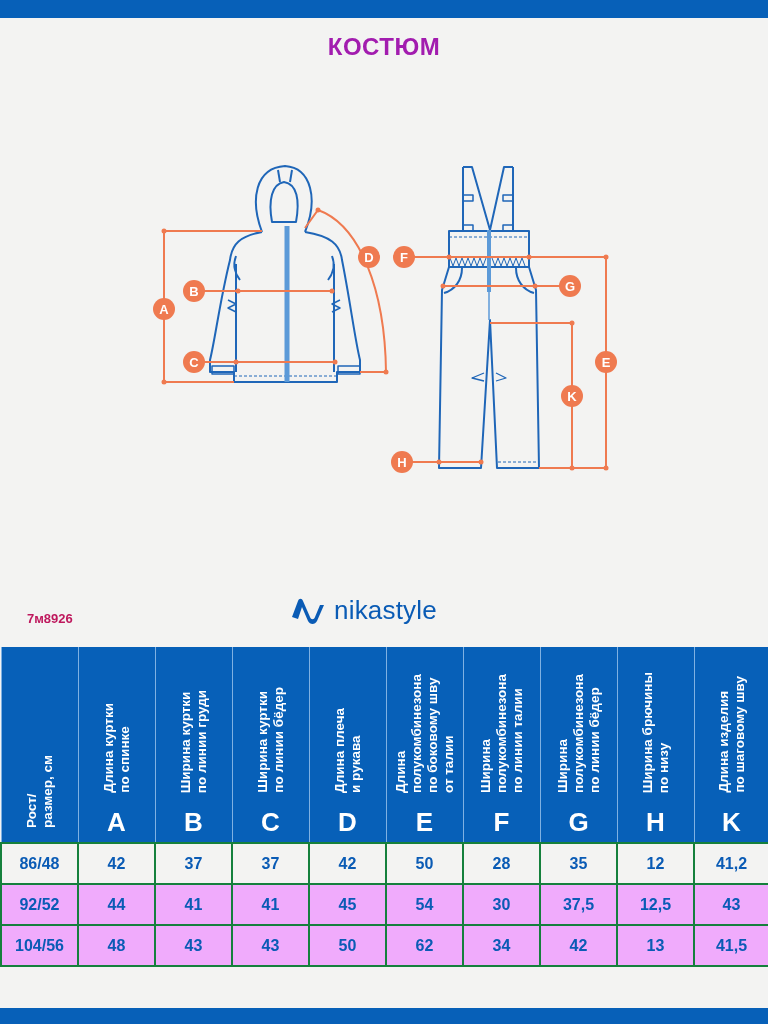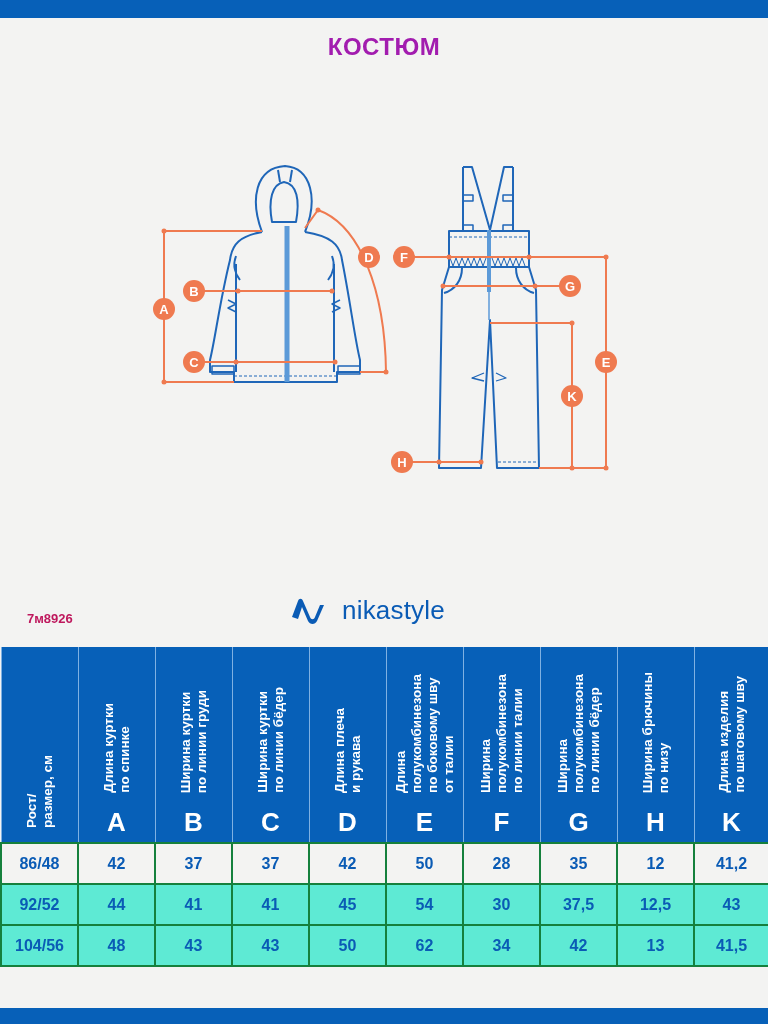--- a/index.html
+++ b/index.html
@@ -13,21 +13,21 @@
     .top-bar { position: absolute; left: 0; top: 0; width: 768px; height: 18px; background: #0760b8; }
     .title {
       position: absolute; top: 33px; left: 0; width: 768px; text-align: center;
       font-size: 24px; font-weight: bold; color: #a21caf; letter-spacing: 0.5px;
     }
     .diagram { position: absolute; left: 0; top: 150px; width: 768px; height: 340px; }
     .article {
       position: absolute; left: 27px; top: 611px; font-size: 13px; color: #be185d; font-weight: bold;
     }
     .logo {
-      position: absolute; left: 290px; top: 590px; height: 40px; display: flex; align-items: center; gap: 16px;
+      position: absolute; left: 290px; top: 590px; height: 40px; display: flex; align-items: center; gap: 8px;
     }
     .logo-text { font-size: 26px; color: #0a5bb5; font-weight: normal; letter-spacing: 0.2px; }
     table.sizes {
       position: absolute; left: 0; top: 647px; width: 768px; border-collapse: collapse; table-layout: fixed;
     }
     table.sizes th {
       background: #0760b8; color: #fff; height: 196px; border: 1px solid #7fb1e2; border-top: none;
       vertical-align: bottom; padding: 0 0 6px 0; position: relative;
     }
     .vlabel-wrap {
@@ -42,21 +42,21 @@
     .letter {
       position: absolute; left: 0; bottom: 4px; width: 100%; text-align: center;
       font-size: 26px; font-weight: bold; color: #fff;
     }
     .first-col .vlabel-wrap { height: 185px; }
     table.sizes td {
       height: 41px; text-align: center; font-size: 16px; font-weight: bold; color: #0a5bb5;
       border: 2px solid #15803d;
     }
     table.sizes tr.odd td { background: #f3f3f2; }
-    table.sizes tr.even td { background: #5eead4; }
+    table.sizes tr.even td { background: #f0abfc; }
     .bottom-bar { position: absolute; left: 0; top: 1008px; width: 768px; height: 16px; background: #0760b8; }
   </style>
 </head>
 <body>
 
 <div class="top-bar"></div>
 
 <h1 class="title">КОСТЮМ</h1>
 
 <svg class="diagram" viewBox="0 150 768 340" width="768" height="340">

